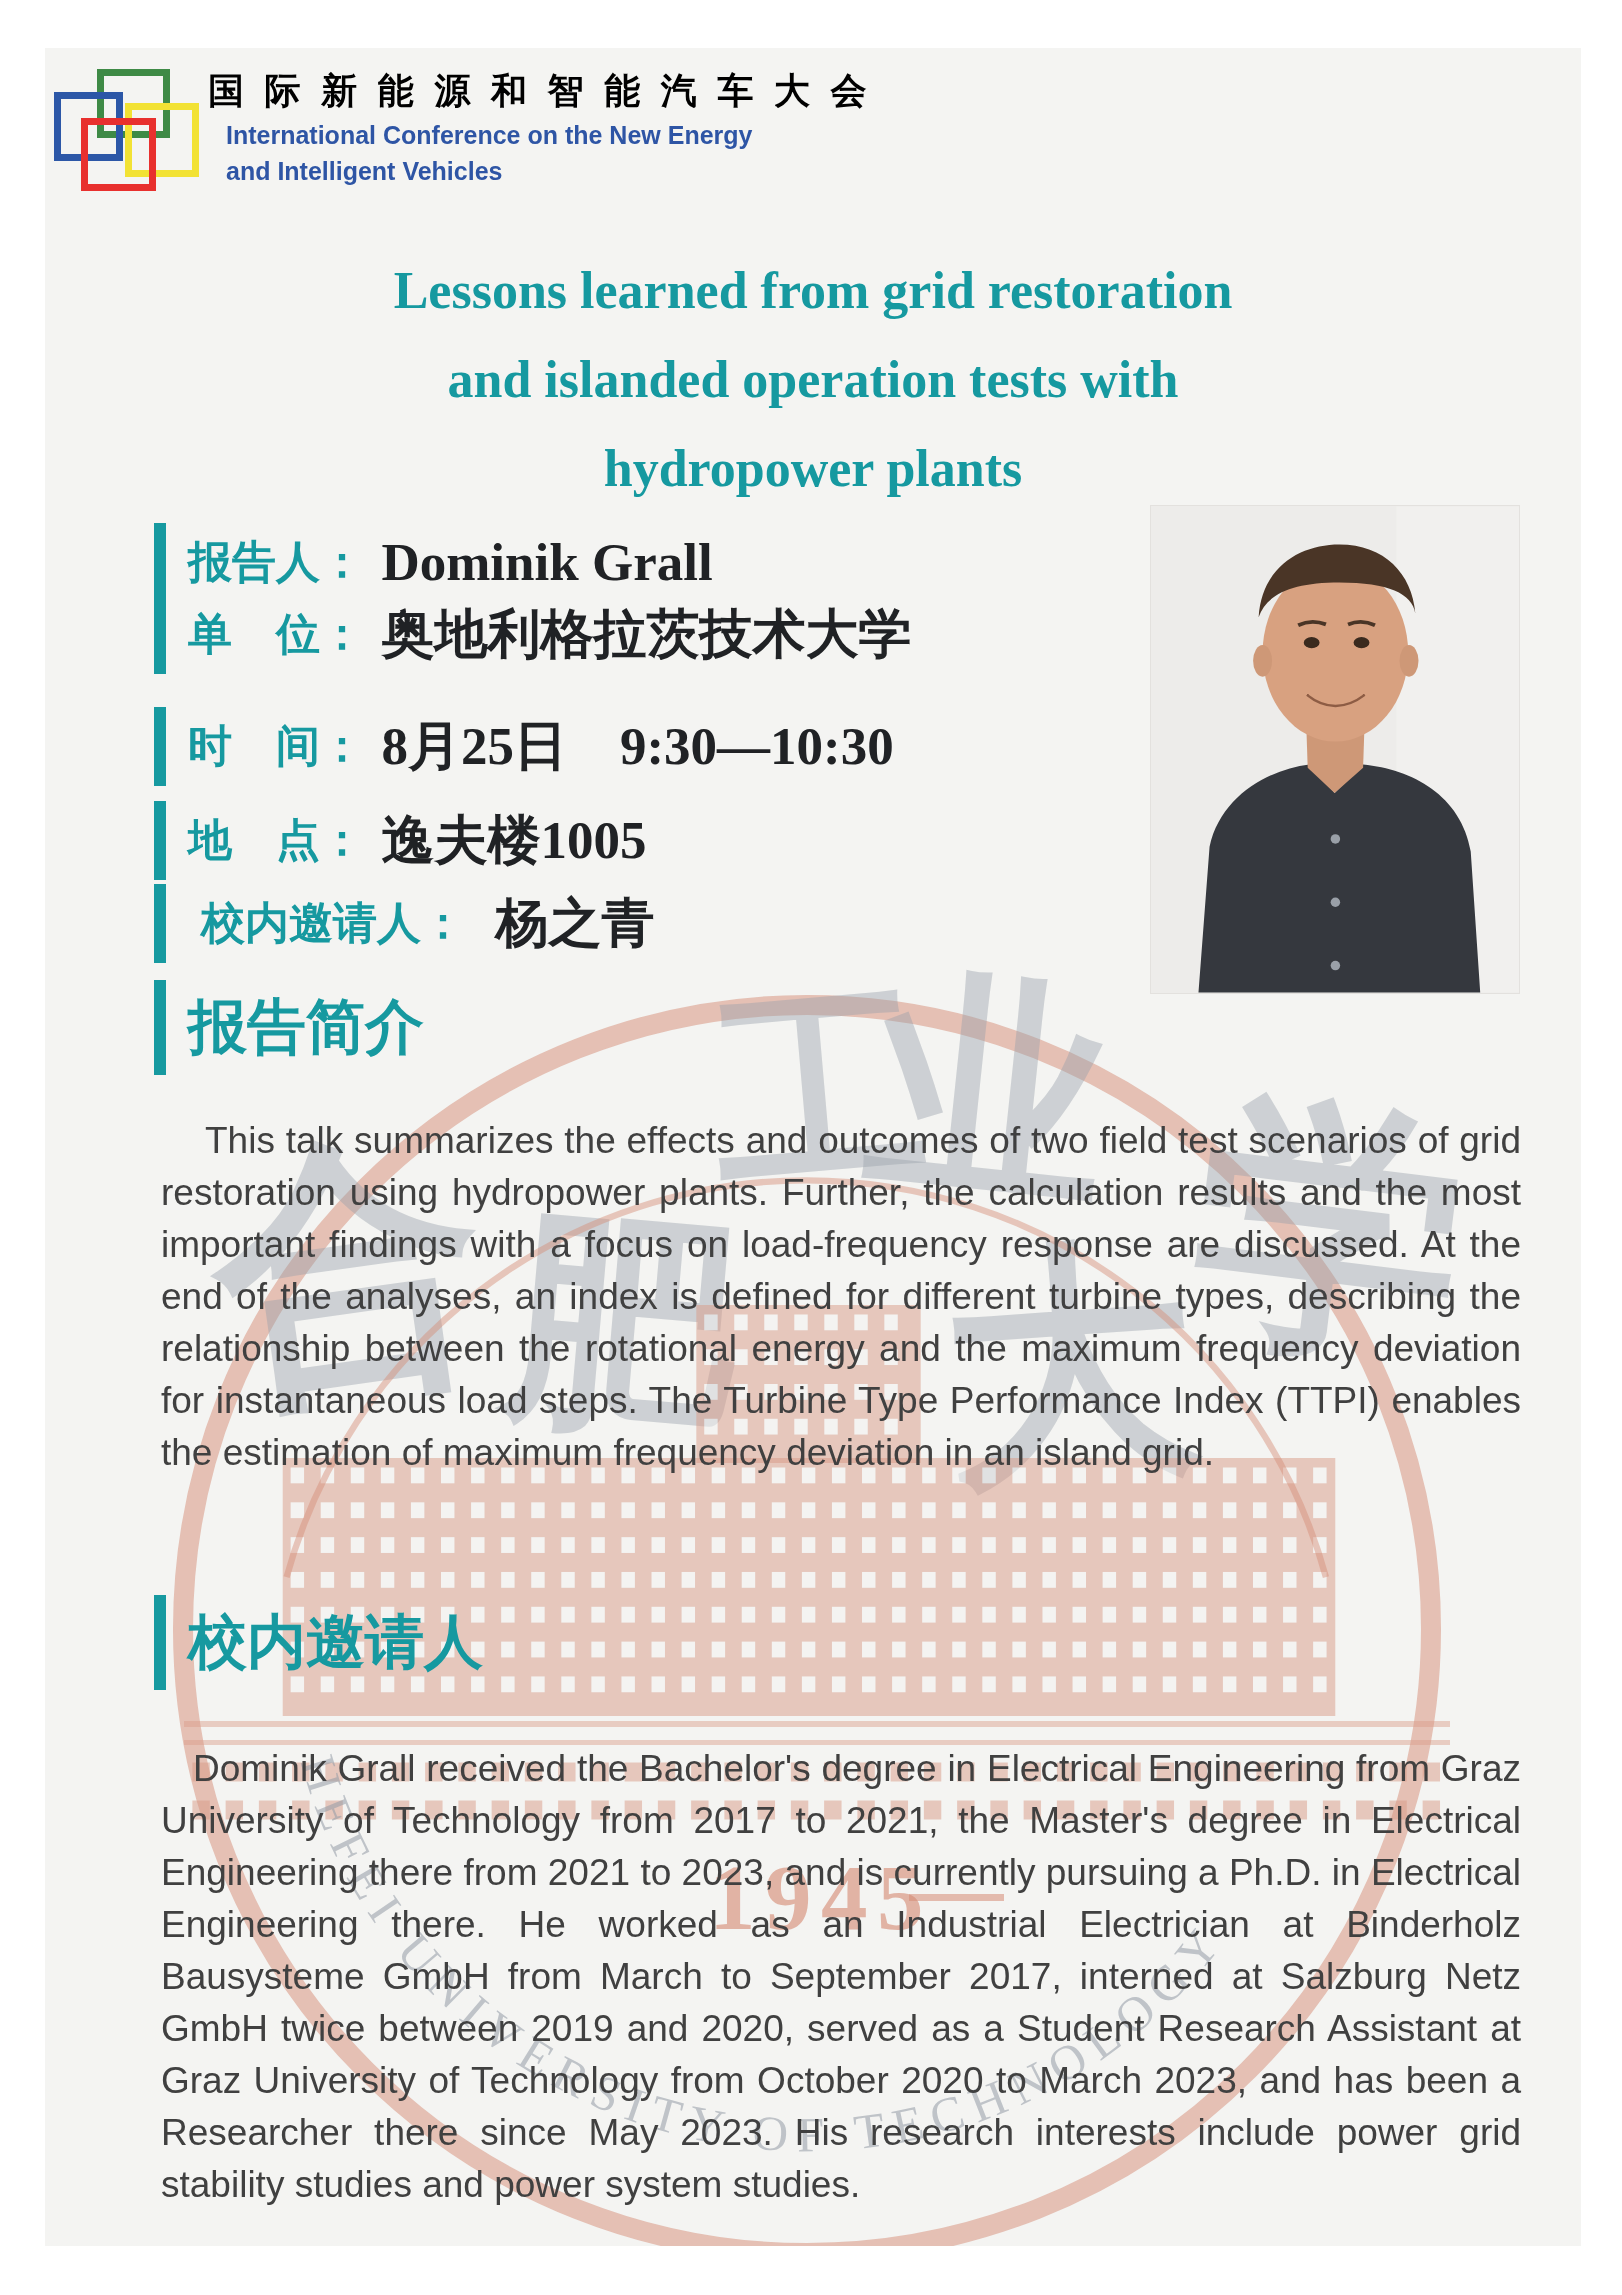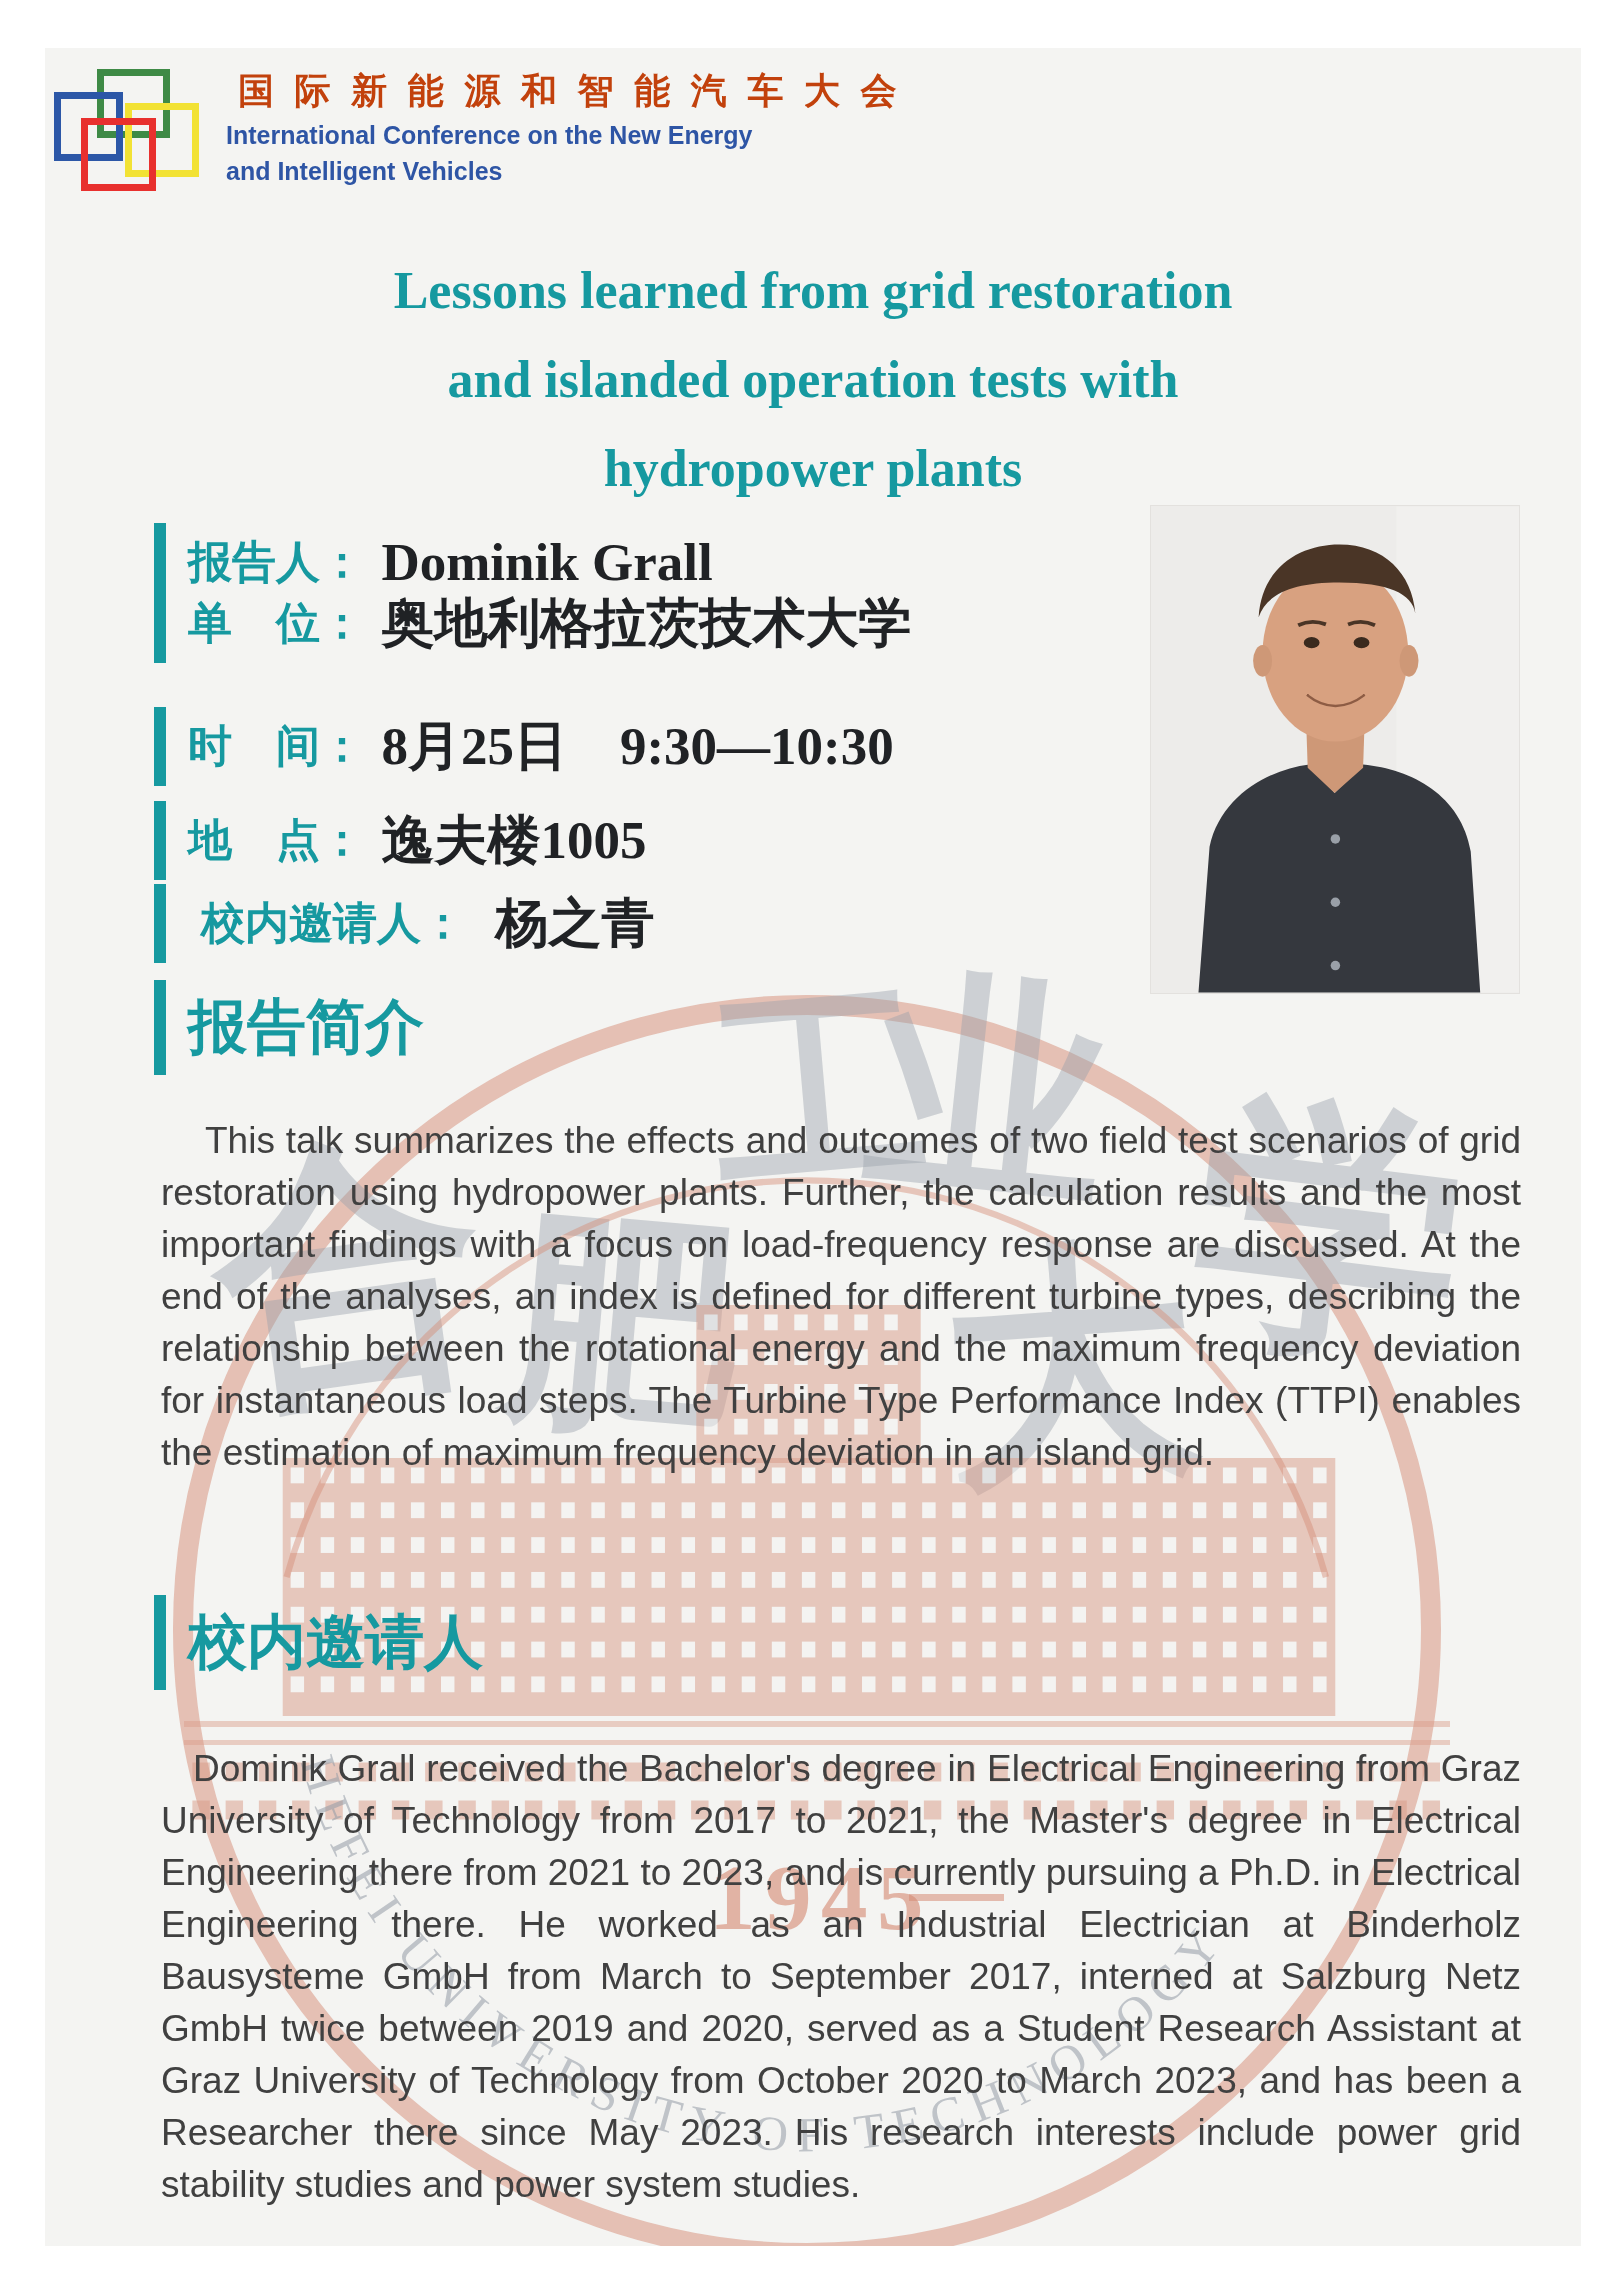--- a/index.html
+++ b/index.html
@@ -16,22 +16,22 @@
              font-weight:700;font-size:93px;letter-spacing:9.5px;color:rgba(213,139,117,0.62);}
   .seal-dash{position:absolute;left:864px;top:1846px;width:95px;height:7.1px;background:rgba(213,139,117,0.55);}
   .bld{position:absolute;opacity:0.5;overflow:hidden;}
   .cornice{position:absolute;background:#D99B87;opacity:0.45;}
   .callig{position:absolute;font-family:"DejaVu Serif","Liberation Serif",serif;font-weight:700;
           color:#99A1AB;opacity:0.42;line-height:1;}
 
   
   .logo-area{position:absolute;left:0;top:0;width:1536px;height:206px;z-index:2;}
   .sq{position:absolute;box-sizing:border-box;background:transparent;}
-  .conf-zh{position:absolute;left:193px;top:19px;font-size:36px;font-weight:700;letter-spacing:20.6px;
-           color:#c2410c;font-family:"Liberation Sans","DejaVu Sans",sans-serif;white-space:nowrap;}
+  .conf-zh{position:absolute;left:163px;top:19px;font-size:36px;font-weight:700;letter-spacing:20.6px;
+           color:#000000;font-family:"Liberation Sans","DejaVu Sans",sans-serif;white-space:nowrap;}
   .conf-en{position:absolute;left:181px;color:#2E55A5;font-weight:700;font-size:25px;white-space:nowrap;}
   .conf-en.l1{top:73px;} .conf-en.l2{top:109px;}
 
   
   .talk-title{position:absolute;left:0;top:198px;width:1536px;z-index:2;text-align:center;
               font-family:"Liberation Serif","DejaVu Serif",serif;font-weight:700;
               font-size:52px;line-height:89px;color:#1699A0;}
 
   
   .info-row{position:absolute;left:109px;display:flex;align-items:flex-start;z-index:2;white-space:nowrap;}
@@ -457,21 +457,21 @@
       <div>Lessons learned from grid restoration</div>
       <div>and islanded operation tests with</div>
       <div>hydropower plants</div>
     </div>
 
     <div class="info-row" style="top:475px;">
       <div class="bar"></div>
       <span class="info-label">报告人：</span>
       <span class="info-value">Dominik Grall</span>
     </div>
-    <div class="info-row" style="top:536px;">
+    <div class="info-row" style="top:547px;">
       <div class="bar"></div>
       <span class="info-label">单　位：</span>
       <span class="info-value">奥地利格拉茨技术大学</span>
     </div>
     <div class="info-row" style="top:659px;justify-content:center;">
       <div class="bar"></div>
       <span class="info-label">时　间：</span>
       <span class="info-value">8月25日　9:30—10:30</span>
     </div>
     <div class="info-row" style="top:753px;">

